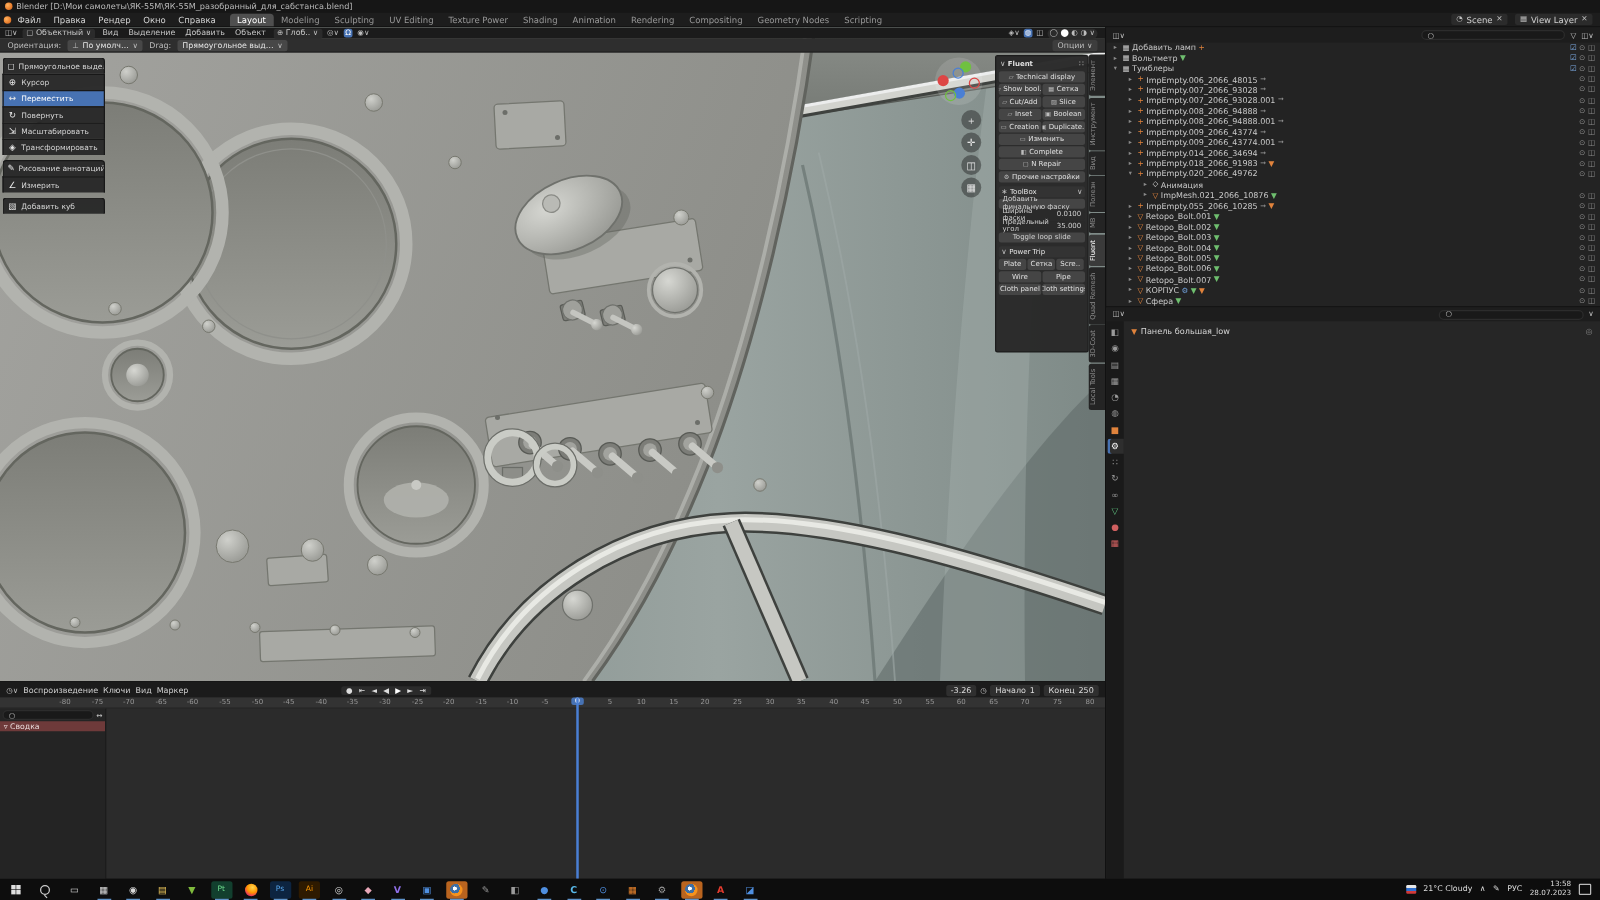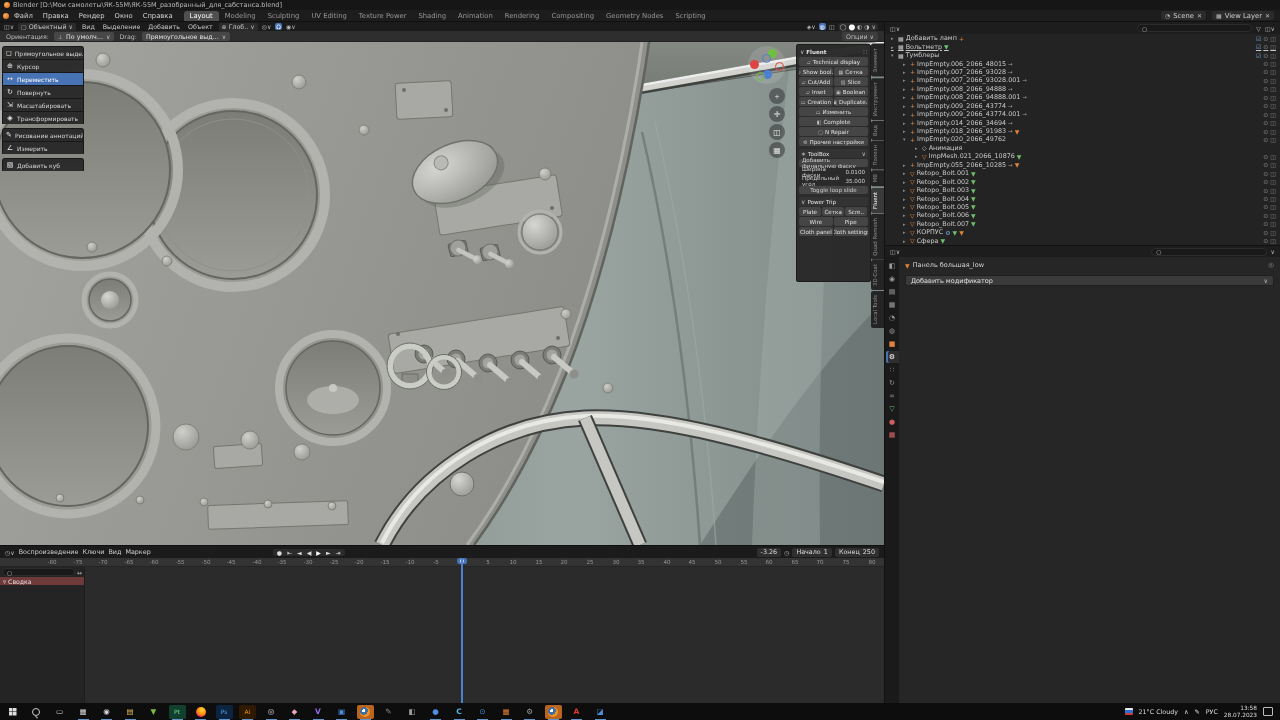--- a/index.html
+++ b/index.html
@@ -643,21 +643,21 @@
         <span class="oic col">▦</span>
         <span>Добавить ламп</span>
         <span class="oic org">+</span>
 
         <span class="sp"></span>
         <span class="oic chk">☑</span>
         <span class="oic dim">⊙</span>
         <span class="oic dim">◫</span>
       </div>
 
-      <div class="orow" style="padding-left: 6px; text-decoration: underline;">
+      <div class="orow" style="padding-left: 6px;">
         <span class="arr">▸</span>
         <span class="oic col">▦</span>
         <span>Вольтметр</span>
         <span class="oic grn">▼</span>
 
         <span class="sp"></span>
         <span class="oic chk">☑</span>
         <span class="oic dim">⊙</span>
         <span class="oic dim">◫</span>
       </div>
@@ -978,24 +978,20 @@
       <span class="ptab c-red">●</span>
 
       <span class="ptab c-red">▦</span>
 
   </div>
   <div class="pr-body">
     <div class="crumb">
       <span class="oic org">▼</span>
       <span>Панель большая_low</span>
       <span class="pin">◎</span>
-    </div>
-    <div class="addmod">
-      <span>Добавить модификатор</span>
-      <span class="ico">∨</span>
     </div>
   </div>
 </div>
 
 <div id="timeline">
   <div class="tl-header">
     <span class="ico">◷∨</span>
 
       <span>Воспроизведение</span>
 

